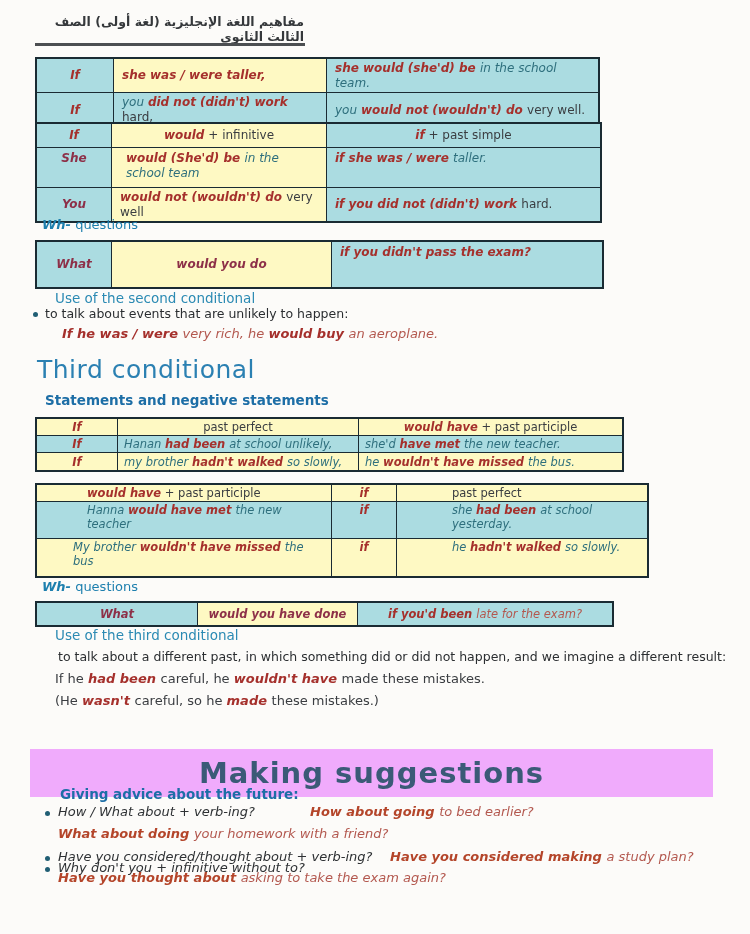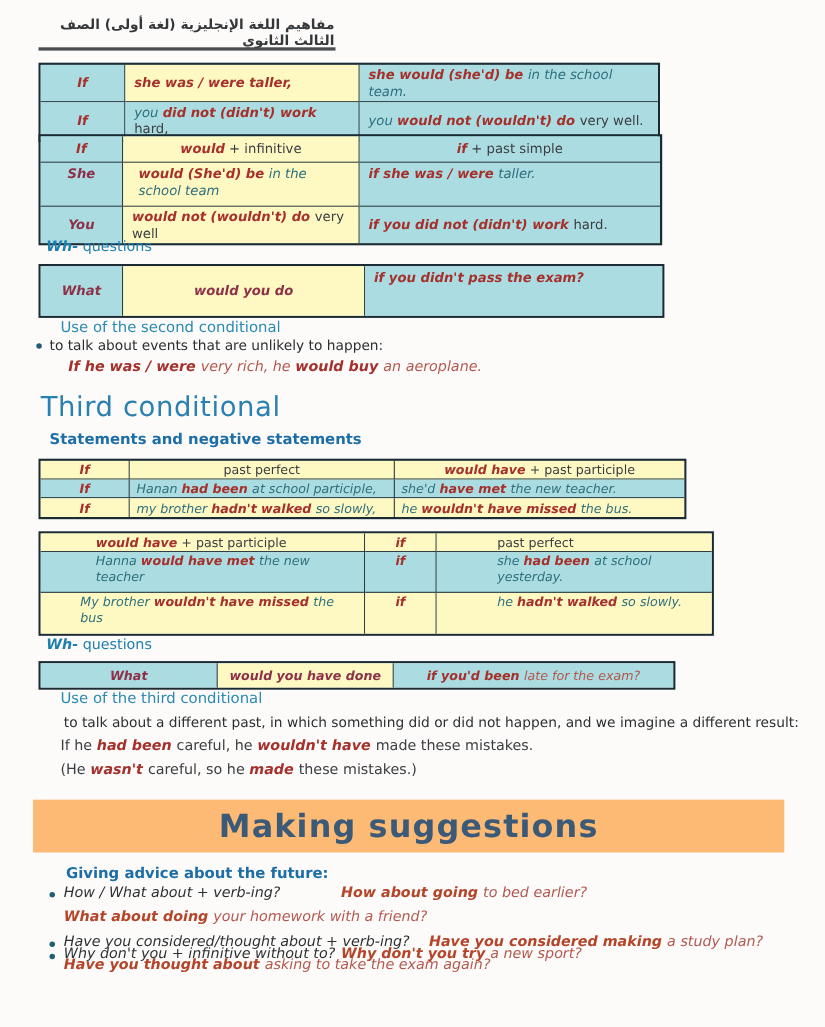--- a/index.html
+++ b/index.html
@@ -41,21 +41,21 @@
   .sec-title{position:absolute;font-size:13.5px;color:#2b8ab3;}
   .bullet-line{position:absolute;font-size:12.5px;color:#2b2e31;}
   .bullet-line .dot,.sline .dot{position:absolute;width:5px;height:5px;border-radius:50%;background:#205e74;}
   .bullet-line .dot{left:0;top:6px;}
   .bullet-line .btxt{margin-left:12px;}
   .example-line{position:absolute;font-size:13px;}
 
   .h1-blue{position:absolute;font-size:25px;color:#2b80b2;letter-spacing:0.5px;}
   .h2-blue{position:absolute;font-size:13.5px;font-weight:bold;color:#1d6ea6;}
 
-  .banner{position:absolute;left:30px;top:727px;width:683px;height:48px;background:#fdba74;
+  .banner{position:absolute;left:30px;top:749px;width:683px;height:48px;background:#f0abfc;
           display:flex;align-items:center;justify-content:center;}
   .banner-text{font-size:29px;font-weight:bold;color:#3b5a77;letter-spacing:1px;}
 
   .sline{position:absolute;left:30px;width:705px;height:21px;font-size:13px;}
   .sline .dot{left:15px;top:7px;}
   .sline .pattern{position:absolute;left:28px;top:0;white-space:nowrap;}
   .sline .example{position:absolute;top:0;white-space:nowrap;}
 </style>
 </head>
 <body>
@@ -165,21 +165,21 @@
         </div>
         <div class="tcell bg-d" style="width: 263px;">
           <div class="ct tc"><span class="st-r">would have</span><span class="st-d"> + past participle</span></div>
         </div>
       </div>
       <div class="trow" style="min-height: 17px;">
         <div class="tcell bg-l" style="width: 81px;">
           <div class="ct tc"><span class="st-r">If</span></div>
         </div>
         <div class="tcell bg-l" style="width: 241px;">
-          <div class="ct"><span class="st-t">Hanan </span><span class="st-r">had been </span><span class="st-t">at school participle,</span></div>
+          <div class="ct"><span class="st-t">Hanan </span><span class="st-r">had been </span><span class="st-t">at school unlikely,</span></div>
         </div>
         <div class="tcell bg-l" style="width: 263px;">
           <div class="ct"><span class="st-t">she'd </span><span class="st-r">have met </span><span class="st-t">the new teacher.</span></div>
         </div>
       </div>
       <div class="trow" style="min-height: 17px;">
         <div class="tcell bg-d" style="width: 81px;">
           <div class="ct tc"><span class="st-r">If</span></div>
         </div>
         <div class="tcell bg-d" style="width: 241px;">
@@ -271,16 +271,15 @@
       <span class="dot"></span>
       <span class="pattern"><span class="st-di">Have you considered/thought about + verb-ing?</span></span>
       <span class="example" style="left: 360px;"><span class="st-o">Have you considered making </span><span class="st-i">a study plan?</span></span>
     </div>
   <div class="sline" style="top:870px;">
       <span class="pattern"><span class="st-o">Have you thought about </span><span class="st-i">asking to take the exam again?</span></span>
     </div>
   <div class="sline" style="top:860px;">
       <span class="dot"></span>
       <span class="pattern"><span class="st-di">Why don't you + infinitive without to?</span></span>
-      <span class="example" style="left: 280px;"><span class="st-o">Why don't you try </span><span class="st-i">a new sport?</span></span>
     </div>
 
 </div>
 
 </body></html>

